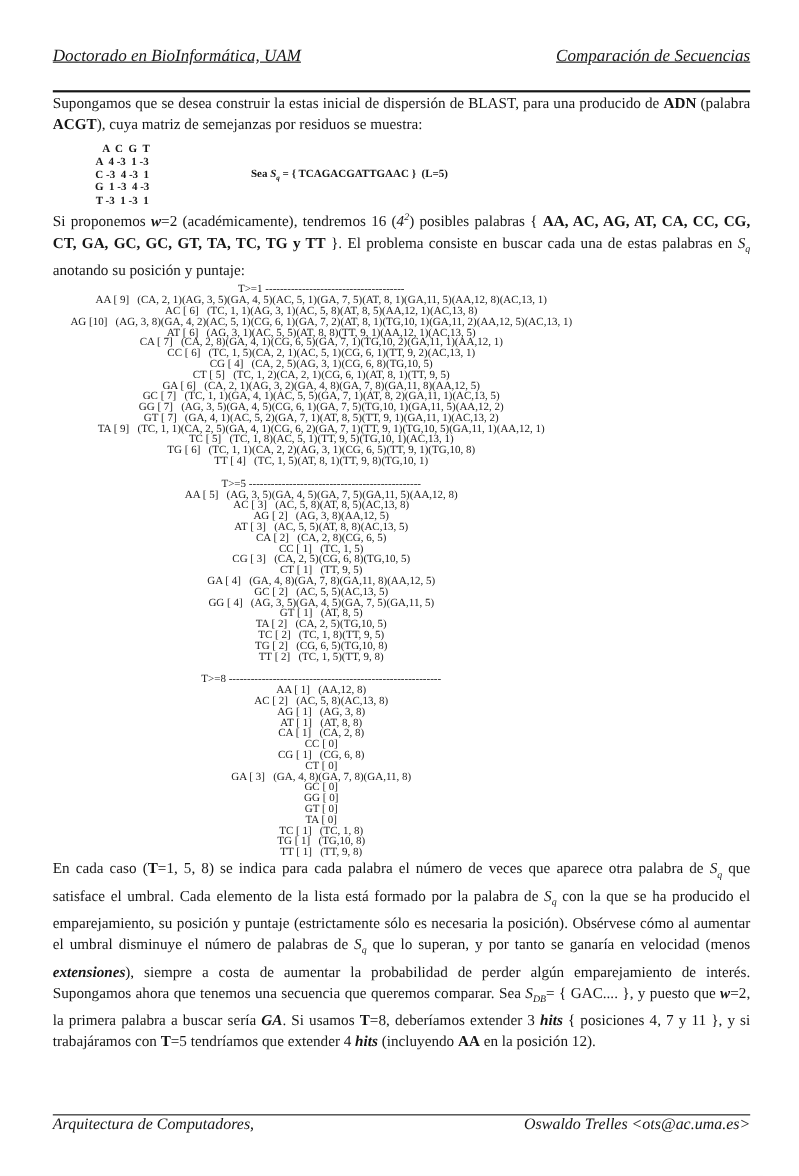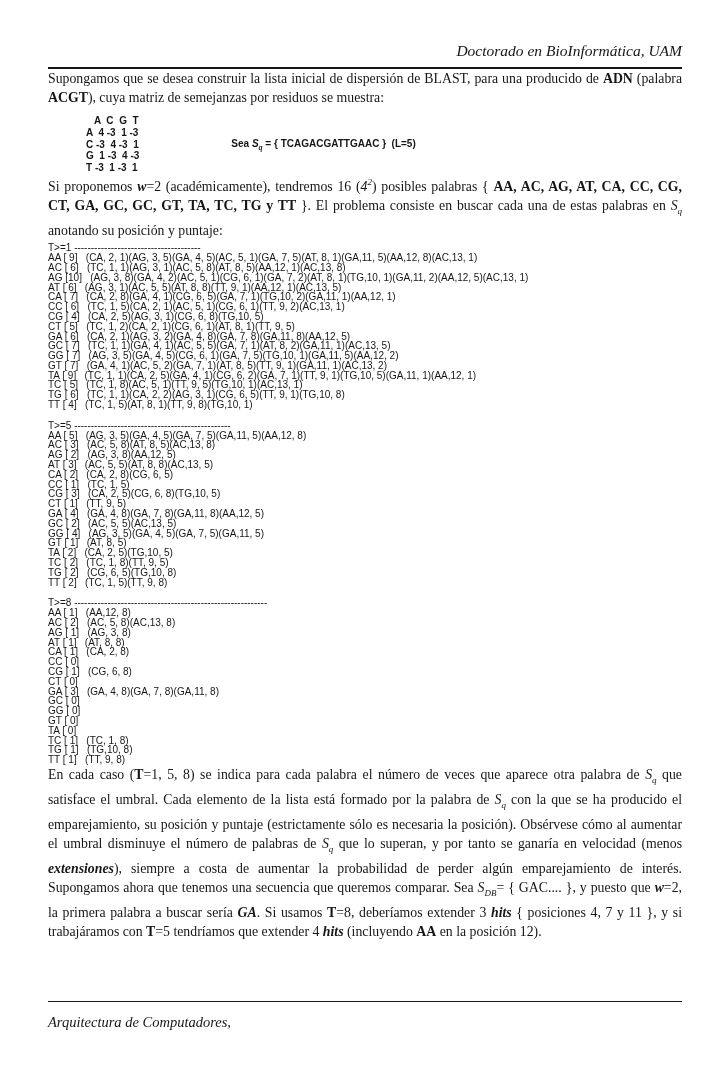--- a/index.html
+++ b/index.html
@@ -9,85 +9,86 @@
     margin:0 auto;
     background:#ffffff;
     color:#161616;
     box-sizing:border-box;
     padding:42px 44px 38px 48px;
     display:flex;flex-direction:column;
     font-family:"Liberation Serif", serif;
     overflow:hidden;
   }
   .hdr{
-    display:flex;justify-content:flex-end;
+    display:flex;justify-content:space-between;
     font-style:italic;font-size:15.5px;font-weight:500;
-    padding-bottom:7px;border-bottom:2px solid #161616;
+    padding-bottom:22px;border-bottom:2px solid #161616;text-decoration:underline;
   }
   p.body{
     font-size:13.8px;line-height:19.2px;
     text-align:justify;margin:0;
   }
   .p1{margin-top:15px;}
   .p2{margin-top:12px;}
   .p3{margin-top:9px;}
-  .mono{font-family:Liberation Sans, sans-serif;}
+  .mono{font-family:Liberation Serif, serif;text-align:center;}
   .matrix-row{
     display:flex;align-items:center;
     margin-top:8px;
   }
   pre.matrix{
     margin:0 0 0 38px;
     font-size:10px;line-height:11.6px;
     font-weight:600;white-space:pre;
   }
   .seq{
     margin-left:92px;
     font-size:10px;font-weight:600;white-space:pre;
   }
   .listing{
-    margin:3px 0 0 0;
+    margin:3px 0 0 16px;
     font-size:10px;line-height:9.8px;
     white-space:pre;width:fit-content;
     letter-spacing:0;
   }
   .listing .listing-block + .listing-block{margin-top:11px;}
   sup{font-size:0.65em;}
   sub{font-size:0.65em;}
   .ftr{
     margin-top:auto;
     border-top:1.5px solid #161616;
-    padding-top:12px;
     display:flex;justify-content:space-between;
     font-style:italic;font-size:14.5px;
   }
 </style>
 </head>
 <body>
 
 <div class="page">
 
   <div class="hdr">
     <span>Doctorado en BioInformática, UAM</span>
+    <span>Comparación de Secuencias</span>
   </div>
 
-  <p class="body p1"><span>Supongamos que se desea construir la lista inicial de dispersión de </span><span style="font-weight: normal;">BLAST</span><span>, para una producido de </span><span style="font-weight: bold;">ADN</span><span> (palabra </span><span style="font-weight: bold; font-family: Liberation Serif, serif;">ACGT</span><span>), cuya matriz de semejanzas por residuos se muestra:</span></p>
+  <p class="body p1"><span>Supongamos que se desea construir la estas inicial de dispersión de </span><span style="font-weight: normal;">BLAST</span><span>, para una producido de </span><span style="font-weight: bold;">ADN</span><span> (palabra </span><span style="font-weight: bold; font-family: Liberation Serif, serif;">ACGT</span><span>), cuya matriz de semejanzas por residuos se muestra:</span></p>
 
   <div class="matrix-row">
     <pre class="matrix mono">   A  C  G  T
 A  4 -3  1 -3
 C -3  4 -3  1
 G  1 -3  4 -3
 T -3  1 -3  1</pre>
     <div class="seq mono"><span>Sea </span><span style="font-style: italic;">S</span><sub style="font-style: italic;">q</sub><span> = { TCAGACGATTGAAC }  (L=5)</span></div>
   </div>
 
   <p class="body p2"><span>Si proponemos </span><span style="font-weight: bold; font-style: italic;">w</span><span>=2 (académicamente), tendremos 16 (</span><span style="font-style: italic;">4</span><sup style="font-style: italic;">2</sup><span>) posibles palabras { </span><span style="font-weight: bold;">AA, AC, AG, AT, CA, CC, CG, CT, GA, GC, GC, GT, TA, TC, TG y TT</span><span> }. El problema consiste en buscar cada una de estas palabras en </span><span style="font-style: italic;">S</span><sub style="font-style: italic;">q</sub><span> anotando su posición y puntaje:</span></p>
 
   <div class="listing mono"><div class="listing-block"><div>T&gt;=1 --------------------------------------</div><div>AA [ 9]   (CA, 2, 1)(AG, 3, 5)(GA, 4, 5)(AC, 5, 1)(GA, 7, 5)(AT, 8, 1)(GA,11, 5)(AA,12, 8)(AC,13, 1)</div><div>AC [ 6]   (TC, 1, 1)(AG, 3, 1)(AC, 5, 8)(AT, 8, 5)(AA,12, 1)(AC,13, 8)</div><div>AG [10]   (AG, 3, 8)(GA, 4, 2)(AC, 5, 1)(CG, 6, 1)(GA, 7, 2)(AT, 8, 1)(TG,10, 1)(GA,11, 2)(AA,12, 5)(AC,13, 1)</div><div>AT [ 6]   (AG, 3, 1)(AC, 5, 5)(AT, 8, 8)(TT, 9, 1)(AA,12, 1)(AC,13, 5)</div><div>CA [ 7]   (CA, 2, 8)(GA, 4, 1)(CG, 6, 5)(GA, 7, 1)(TG,10, 2)(GA,11, 1)(AA,12, 1)</div><div>CC [ 6]   (TC, 1, 5)(CA, 2, 1)(AC, 5, 1)(CG, 6, 1)(TT, 9, 2)(AC,13, 1)</div><div>CG [ 4]   (CA, 2, 5)(AG, 3, 1)(CG, 6, 8)(TG,10, 5)</div><div>CT [ 5]   (TC, 1, 2)(CA, 2, 1)(CG, 6, 1)(AT, 8, 1)(TT, 9, 5)</div><div>GA [ 6]   (CA, 2, 1)(AG, 3, 2)(GA, 4, 8)(GA, 7, 8)(GA,11, 8)(AA,12, 5)</div><div>GC [ 7]   (TC, 1, 1)(GA, 4, 1)(AC, 5, 5)(GA, 7, 1)(AT, 8, 2)(GA,11, 1)(AC,13, 5)</div><div>GG [ 7]   (AG, 3, 5)(GA, 4, 5)(CG, 6, 1)(GA, 7, 5)(TG,10, 1)(GA,11, 5)(AA,12, 2)</div><div>GT [ 7]   (GA, 4, 1)(AC, 5, 2)(GA, 7, 1)(AT, 8, 5)(TT, 9, 1)(GA,11, 1)(AC,13, 2)</div><div>TA [ 9]   (TC, 1, 1)(CA, 2, 5)(GA, 4, 1)(CG, 6, 2)(GA, 7, 1)(TT, 9, 1)(TG,10, 5)(GA,11, 1)(AA,12, 1)</div><div>TC [ 5]   (TC, 1, 8)(AC, 5, 1)(TT, 9, 5)(TG,10, 1)(AC,13, 1)</div><div>TG [ 6]   (TC, 1, 1)(CA, 2, 2)(AG, 3, 1)(CG, 6, 5)(TT, 9, 1)(TG,10, 8)</div><div>TT [ 4]   (TC, 1, 5)(AT, 8, 1)(TT, 9, 8)(TG,10, 1)</div></div><div class="listing-block"><div>T&gt;=5 -----------------------------------------------</div><div>AA [ 5]   (AG, 3, 5)(GA, 4, 5)(GA, 7, 5)(GA,11, 5)(AA,12, 8)</div><div>AC [ 3]   (AC, 5, 8)(AT, 8, 5)(AC,13, 8)</div><div>AG [ 2]   (AG, 3, 8)(AA,12, 5)</div><div>AT [ 3]   (AC, 5, 5)(AT, 8, 8)(AC,13, 5)</div><div>CA [ 2]   (CA, 2, 8)(CG, 6, 5)</div><div>CC [ 1]   (TC, 1, 5)</div><div>CG [ 3]   (CA, 2, 5)(CG, 6, 8)(TG,10, 5)</div><div>CT [ 1]   (TT, 9, 5)</div><div>GA [ 4]   (GA, 4, 8)(GA, 7, 8)(GA,11, 8)(AA,12, 5)</div><div>GC [ 2]   (AC, 5, 5)(AC,13, 5)</div><div>GG [ 4]   (AG, 3, 5)(GA, 4, 5)(GA, 7, 5)(GA,11, 5)</div><div>GT [ 1]   (AT, 8, 5)</div><div>TA [ 2]   (CA, 2, 5)(TG,10, 5)</div><div>TC [ 2]   (TC, 1, 8)(TT, 9, 5)</div><div>TG [ 2]   (CG, 6, 5)(TG,10, 8)</div><div>TT [ 2]   (TC, 1, 5)(TT, 9, 8)</div></div><div class="listing-block"><div>T&gt;=8 ----------------------------------------------------------</div><div>AA [ 1]   (AA,12, 8)</div><div>AC [ 2]   (AC, 5, 8)(AC,13, 8)</div><div>AG [ 1]   (AG, 3, 8)</div><div>AT [ 1]   (AT, 8, 8)</div><div>CA [ 1]   (CA, 2, 8)</div><div>CC [ 0]</div><div>CG [ 1]   (CG, 6, 8)</div><div>CT [ 0]</div><div>GA [ 3]   (GA, 4, 8)(GA, 7, 8)(GA,11, 8)</div><div>GC [ 0]</div><div>GG [ 0]</div><div>GT [ 0]</div><div>TA [ 0]</div><div>TC [ 1]   (TC, 1, 8)</div><div>TG [ 1]   (TG,10, 8)</div><div>TT [ 1]   (TT, 9, 8)</div></div></div>
 
   <p class="body p3"><span>En cada caso (</span><span style="font-weight: bold;">T</span><span>=1, 5, 8) se indica para cada palabra el número de veces que aparece otra palabra de </span><span style="font-style: italic;">S</span><sub style="font-style: italic;">q</sub><span> que satisface el umbral. Cada elemento de la lista está formado por la palabra de </span><span style="font-style: italic;">S</span><sub style="font-style: italic;">q</sub><span> con la que se ha producido el emparejamiento, su posición y puntaje (estrictamente sólo es necesaria la posición). Obsérvese cómo al aumentar el umbral disminuye el número de palabras de </span><span style="font-style: italic;">S</span><sub style="font-style: italic;">q</sub><span> que lo superan, y por tanto se ganaría en velocidad (menos </span><span style="font-weight: bold; font-style: italic;">extensiones</span><span>), siempre a costa de aumentar la probabilidad de perder algún emparejamiento de interés. Supongamos ahora que tenemos una secuencia que queremos comparar. Sea </span><span style="font-style: italic;">S</span><sub style="font-style: italic;">DB</sub><span>= { GAC.... }, y puesto que </span><span style="font-weight: bold; font-style: italic;">w</span><span>=2, la primera palabra a buscar sería </span><span style="font-weight: bold; font-style: italic;">GA</span><span>. Si usamos </span><span style="font-weight: bold;">T</span><span>=8, deberíamos extender 3 </span><span style="font-weight: bold; font-style: italic;">hits</span><span> { posiciones 4, 7 y 11 }, y si trabajáramos con </span><span style="font-weight: bold;">T</span><span>=5 tendríamos que extender 4 </span><span style="font-weight: bold; font-style: italic;">hits</span><span> (incluyendo </span><span style="font-weight: bold;">AA</span><span> en la posición 12).</span></p>
 
   <div class="ftr">
     <span>Arquitectura de Computadores,</span>
+    <span>Oswaldo Trelles &lt;ots@ac.uma.es&gt;</span>
   </div>
 
 </div>
 
 </body></html>

